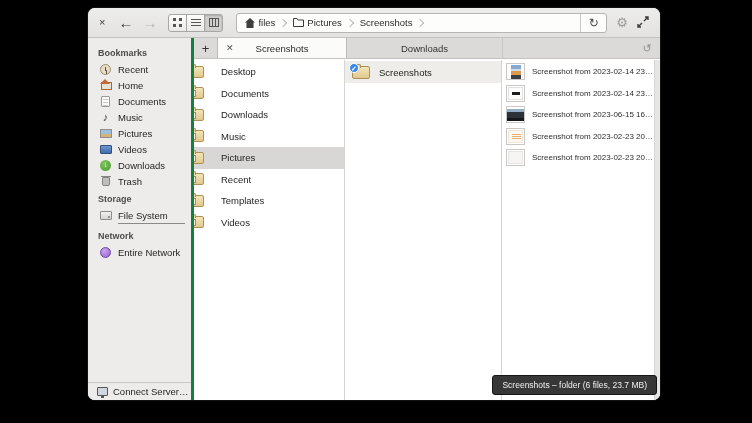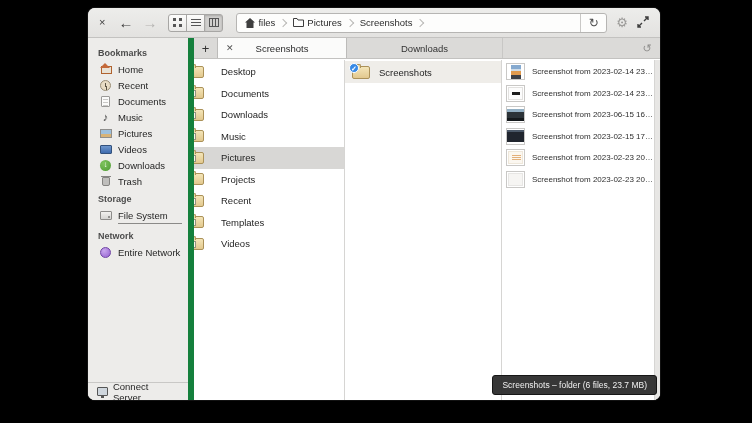--- a/index.html
+++ b/index.html
@@ -33,21 +33,21 @@
   .crumb:first-child { padding-left:8px; }
   .chev { width:6px; height:6px; border-top:1px solid #b9b8b6; border-right:1px solid #b9b8b6;
     transform:rotate(45deg); margin:0 5px 0 3px; }
   .refresh { margin-left:auto; width:26px; align-self:stretch; border-left:1px solid #c9c8c6;
     display:flex; align-items:center; justify-content:center; font-size:12px; color:#4a4a4a; }
   .tb-gear { margin-left:9px; font-size:13px; color:#9b9a98; line-height:1; }
   .tb-expand { margin:0 11px 0 9px; }
 
   
   .sidebar { position:absolute; left:0; top:30px; bottom:0; width:106px;
-    background:#edecea; border-right:6px solid #15803d; }
+    background:#edecea; border-right:3px solid #15803d; }
   .side-scroll { position:absolute; top:0; left:0; right:0; bottom:18px; overflow:hidden; padding-top:5px; }
   .side-header { font-size:9px; font-weight:bold; color:#4c4c4c; padding:5px 0 3px 10px; }
   .side-item { height:16px; display:flex; align-items:center; padding-left:11px; font-size:9.5px; color:#1f1f1f; }
   .side-item .si { width:13px; height:13px; margin-right:6px; display:flex; align-items:center; justify-content:center; flex:none; }
   .fs-bar { height:1px; background:#8b8a88; margin:0 6px 2px 30px; }
   .connect { position:absolute; left:0; right:0; bottom:0; height:18px; border-top:1px solid #c9c8c6;
     display:flex; align-items:center; padding-left:9px; gap:5px; font-size:9.5px; color:#1f1f1f; background:#edecea; }
   .mon { width:11px; height:9px; border:1px solid #555; border-radius:1px; background:#cfd6dd; position:relative; }
   .mon::after { content:""; position:absolute; left:3px; bottom:-3px; width:3px; height:2px; background:#555; }
 
@@ -170,29 +170,29 @@
           <path d="M7 5 L11 1 M8 1 L11 1 L11 4 M5 7 L1 11 M1 8 L1 11 L4 11" stroke="#3e3e3e" stroke-width="1.4" fill="none"></path>
         </svg>
     </span>
   </div>
 
   <div class="sidebar">
     <div class="side-scroll">
       <div class="side-header">Bookmarks</div>
       <div class="side-item">
         <span class="si">
+            <span class="i-clock"></span>
+          </span>
+        <span>Recent</span>
+      </div>
+      <div class="side-item">
+        <span class="si">
             <span class="i-home"></span>
           </span>
         <span>Home</span>
-      </div>
-      <div class="side-item">
-        <span class="si">
-            <span class="i-clock"></span>
-          </span>
-        <span>Recent</span>
       </div>
       <div class="side-item">
         <span class="si">
             <span class="i-doc"></span>
           </span>
         <span>Documents</span>
       </div>
       <div class="side-item">
         <span class="si">
             <span class="i-note">♪</span>
@@ -274,24 +274,20 @@
       </div>
       <div class="row">
         <span class="folder emblem"></span>
         <span class="row-label">Music</span>
       </div>
       <div class="row sel-grey">
         <span class="folder emblem"></span>
         <span class="row-label">Pictures</span>
       </div>
       <div class="row">
-        <span class="folder"></span>
-        <span class="row-label">Projects</span>
-      </div>
-      <div class="row">
         <span class="folder emblem"></span>
         <span class="row-label">Recent</span>
       </div>
       <div class="row">
         <span class="folder emblem"></span>
         <span class="row-label">Templates</span>
       </div>
       <div class="row">
         <span class="folder emblem"></span>
         <span class="row-label">Videos</span>
@@ -320,26 +316,20 @@
         <span class="file-name">Screenshot from 2023-02-14 23…</span>
       </div>
       <div class="row">
         <span class="thumb">
             <span class="im im-darkscene"></span>
           </span>
         <span class="file-name">Screenshot from 2023-06-15 16…</span>
       </div>
       <div class="row">
         <span class="thumb">
-            <span class="im im-terminal"></span>
-          </span>
-        <span class="file-name">Screenshot from 2023-02-15 17…</span>
-      </div>
-      <div class="row">
-        <span class="thumb">
             <span class="im im-lightdoc"></span>
           </span>
         <span class="file-name">Screenshot from 2023-02-23 20…</span>
       </div>
       <div class="row">
         <span class="thumb">
             <span class="im im-blank"></span>
           </span>
         <span class="file-name">Screenshot from 2023-02-23 20…</span>
       </div>

